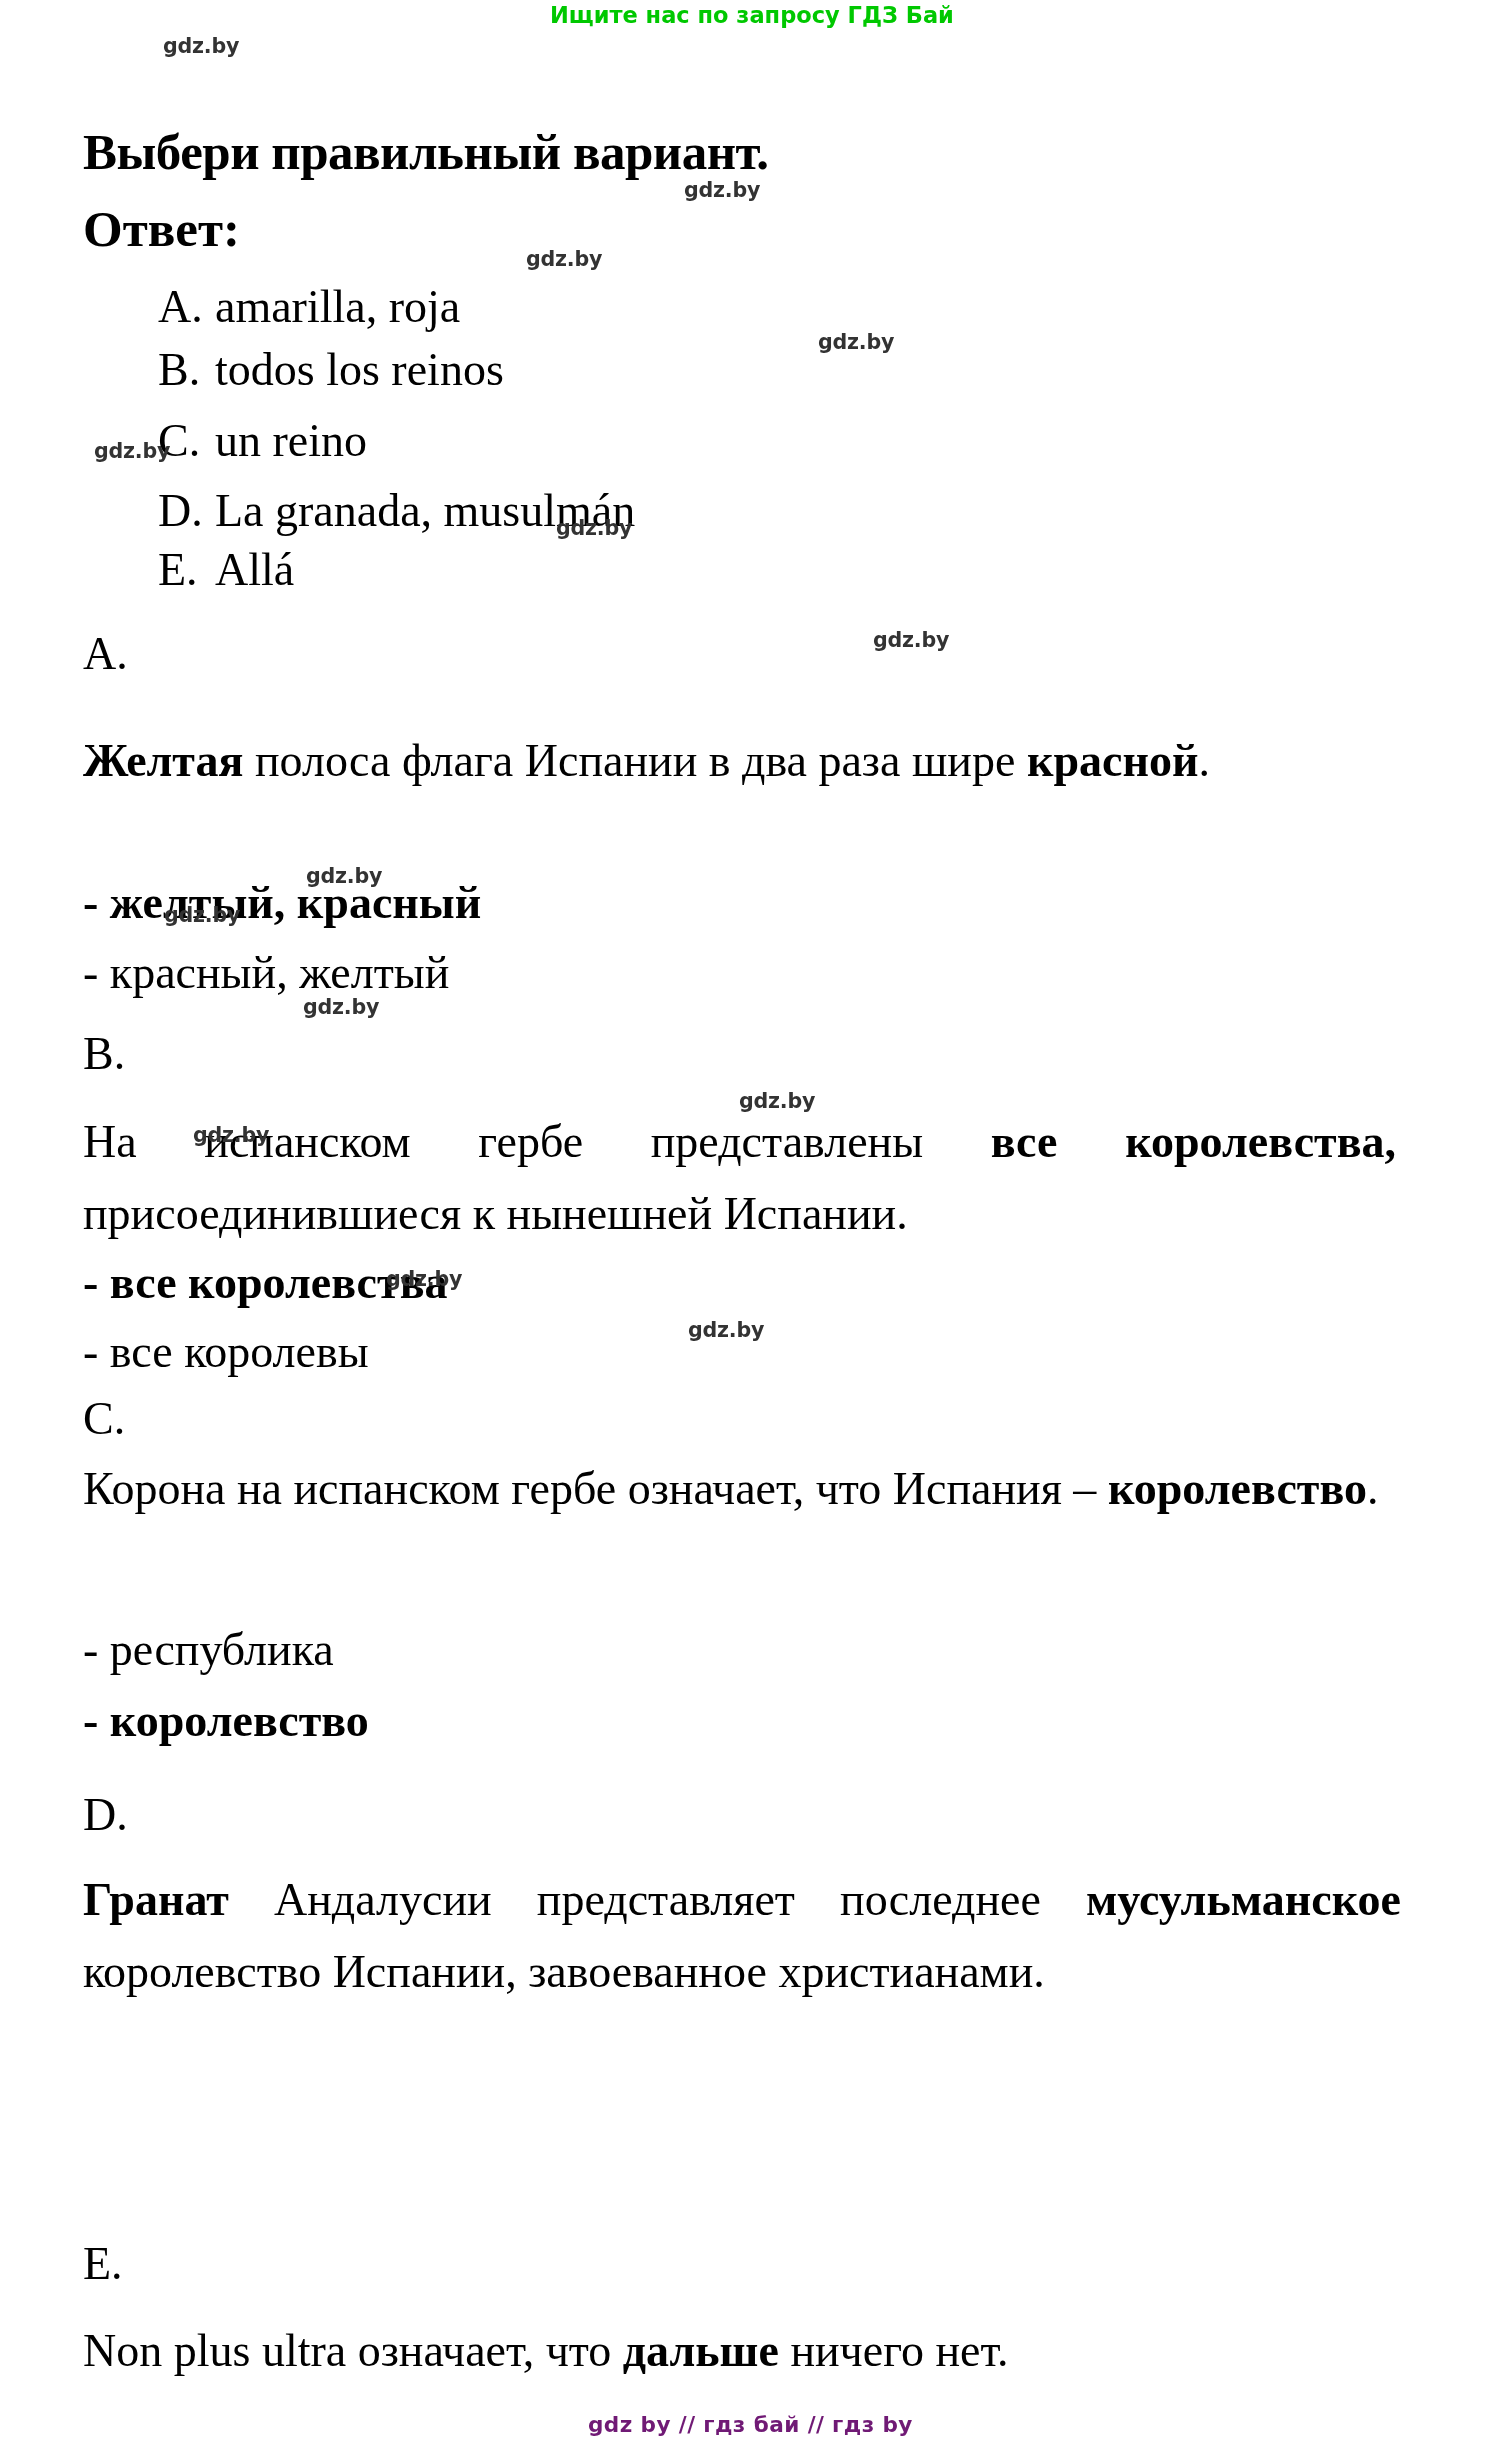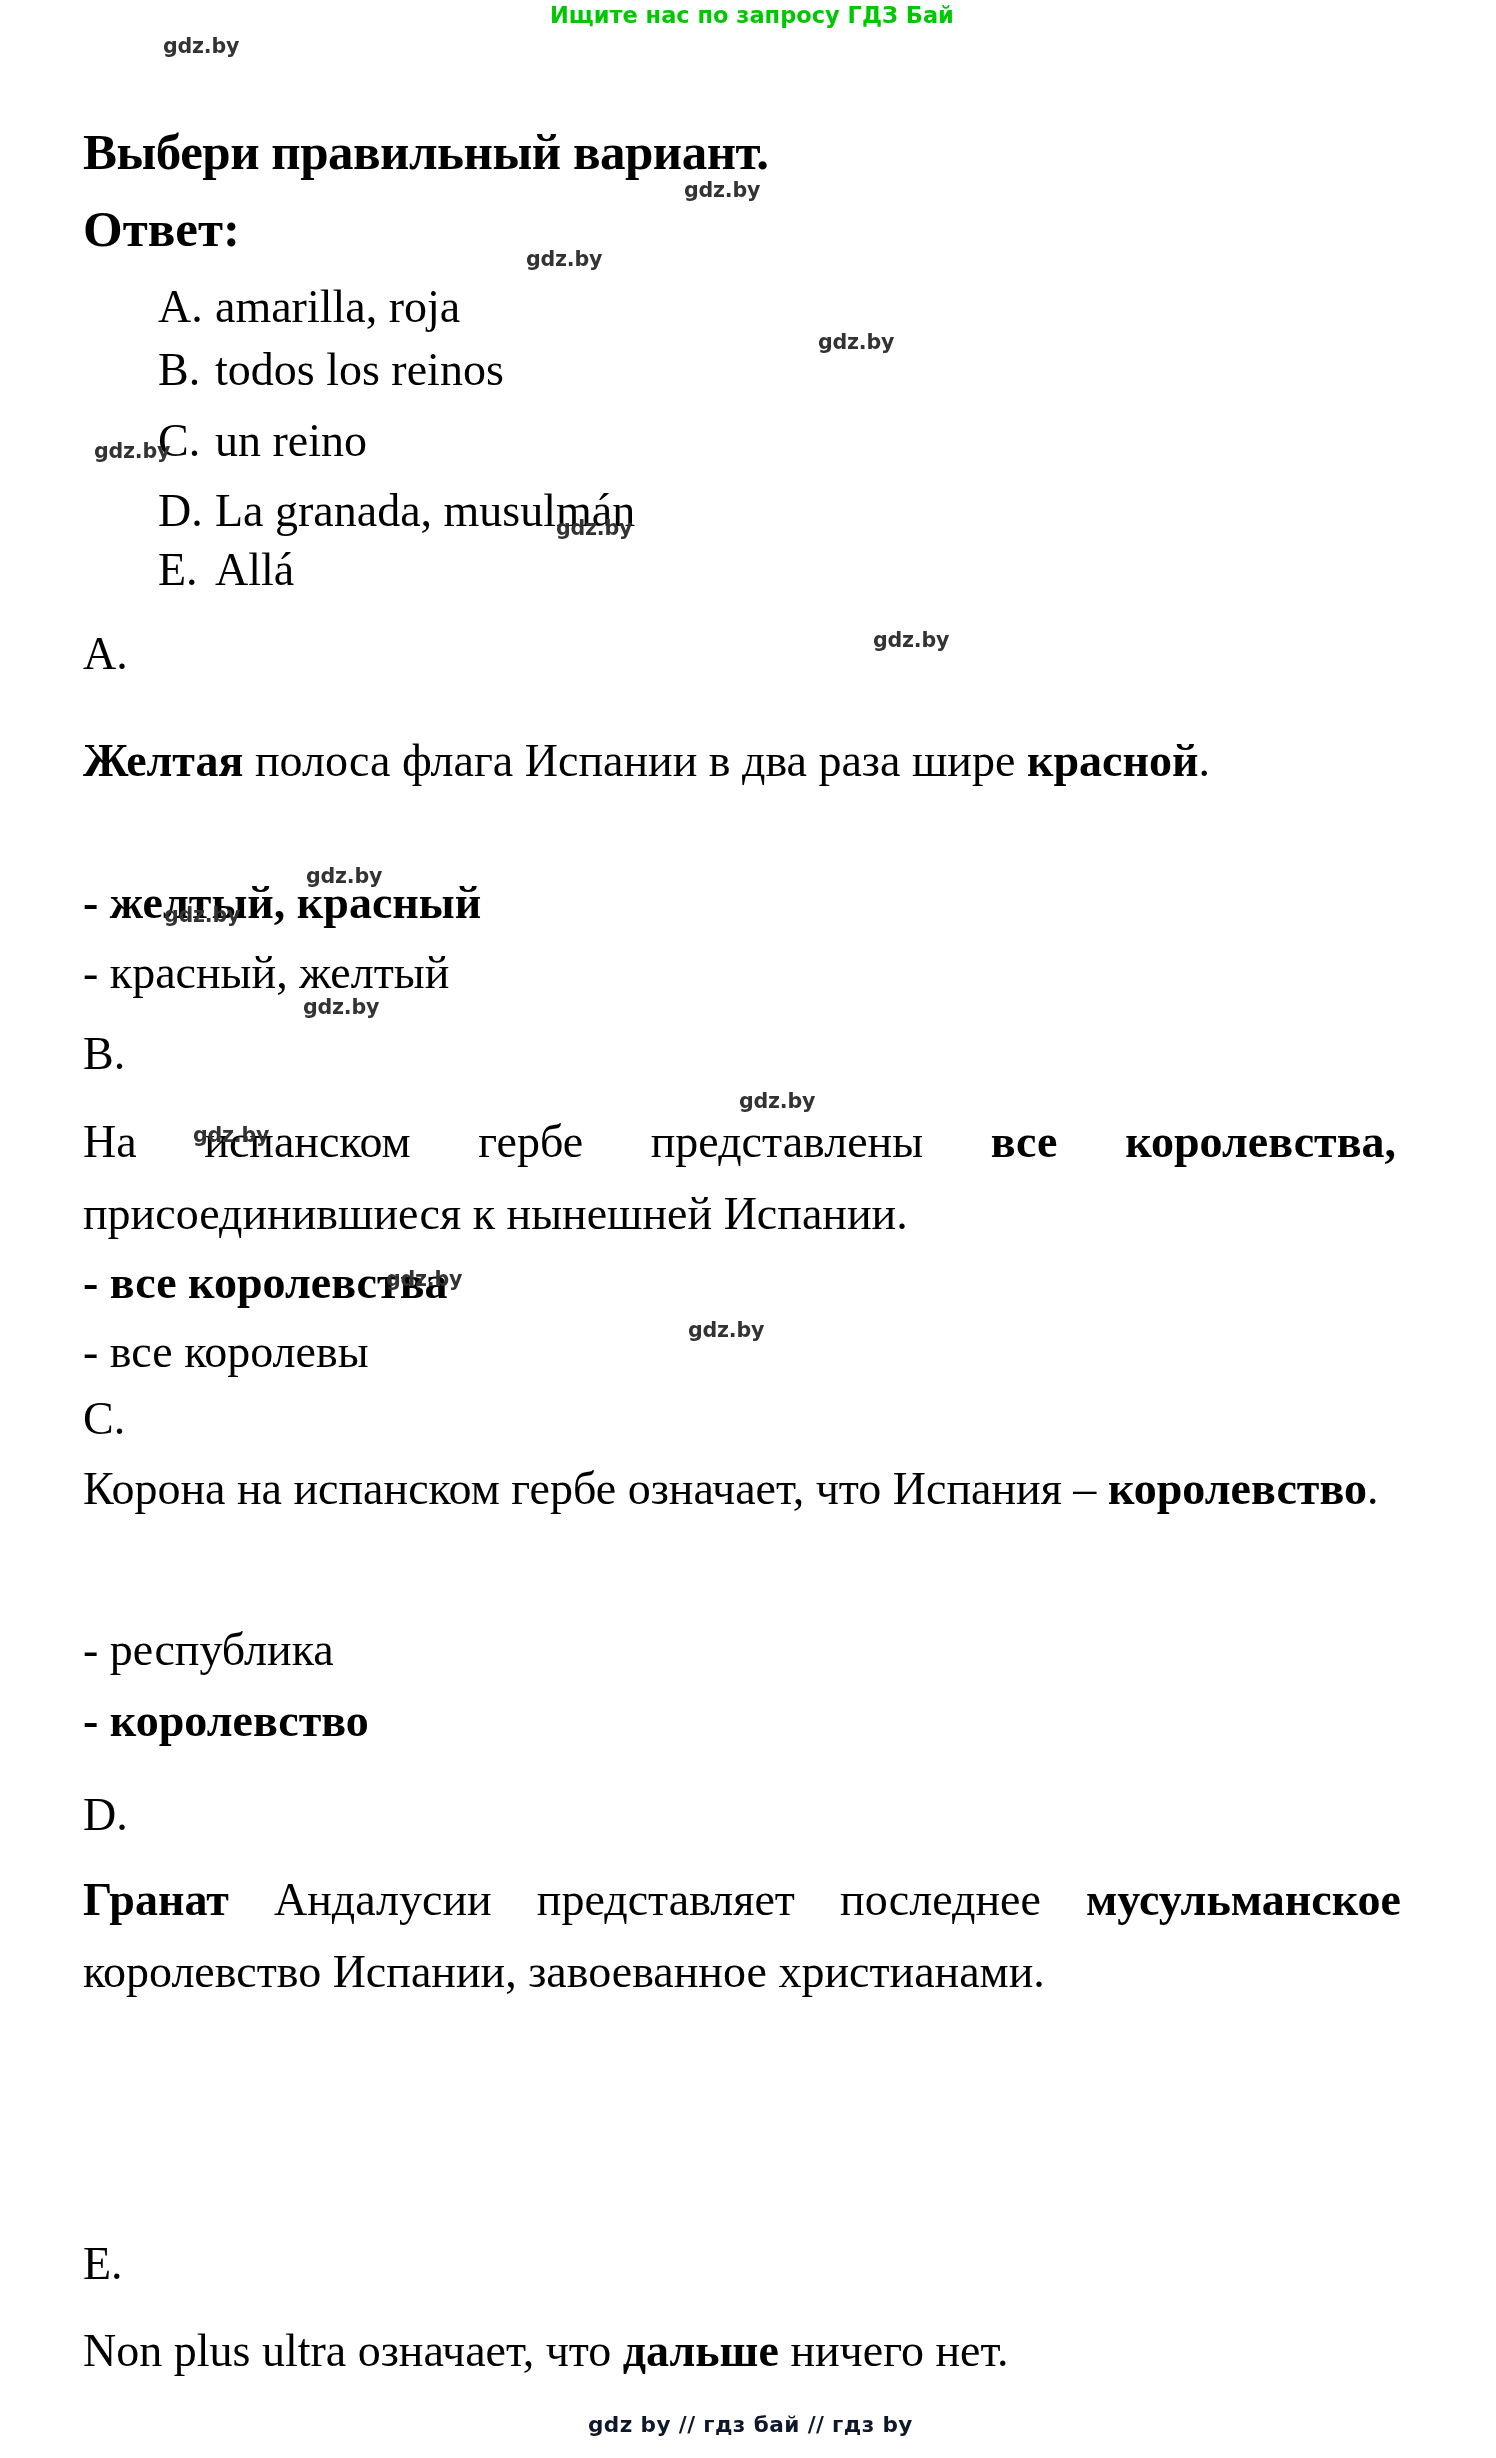--- a/index.html
+++ b/index.html
@@ -38,21 +38,21 @@
     white-space: nowrap;
     z-index: 6;
   }
   .wm-footer {
     position: absolute;
     top: 2412px;
     left: 572px;
     font-family: "DejaVu Sans", "Liberation Sans", sans-serif;
     font-size: 21.6px;
     font-weight: 600;
-    color: #0f172a;
+    color: #701a75;
     white-space: nowrap;
     letter-spacing: 0.4px;
     z-index: 6;
   }
 
   
   .page {
     position: absolute;
     left: 0;
     top: 0;

